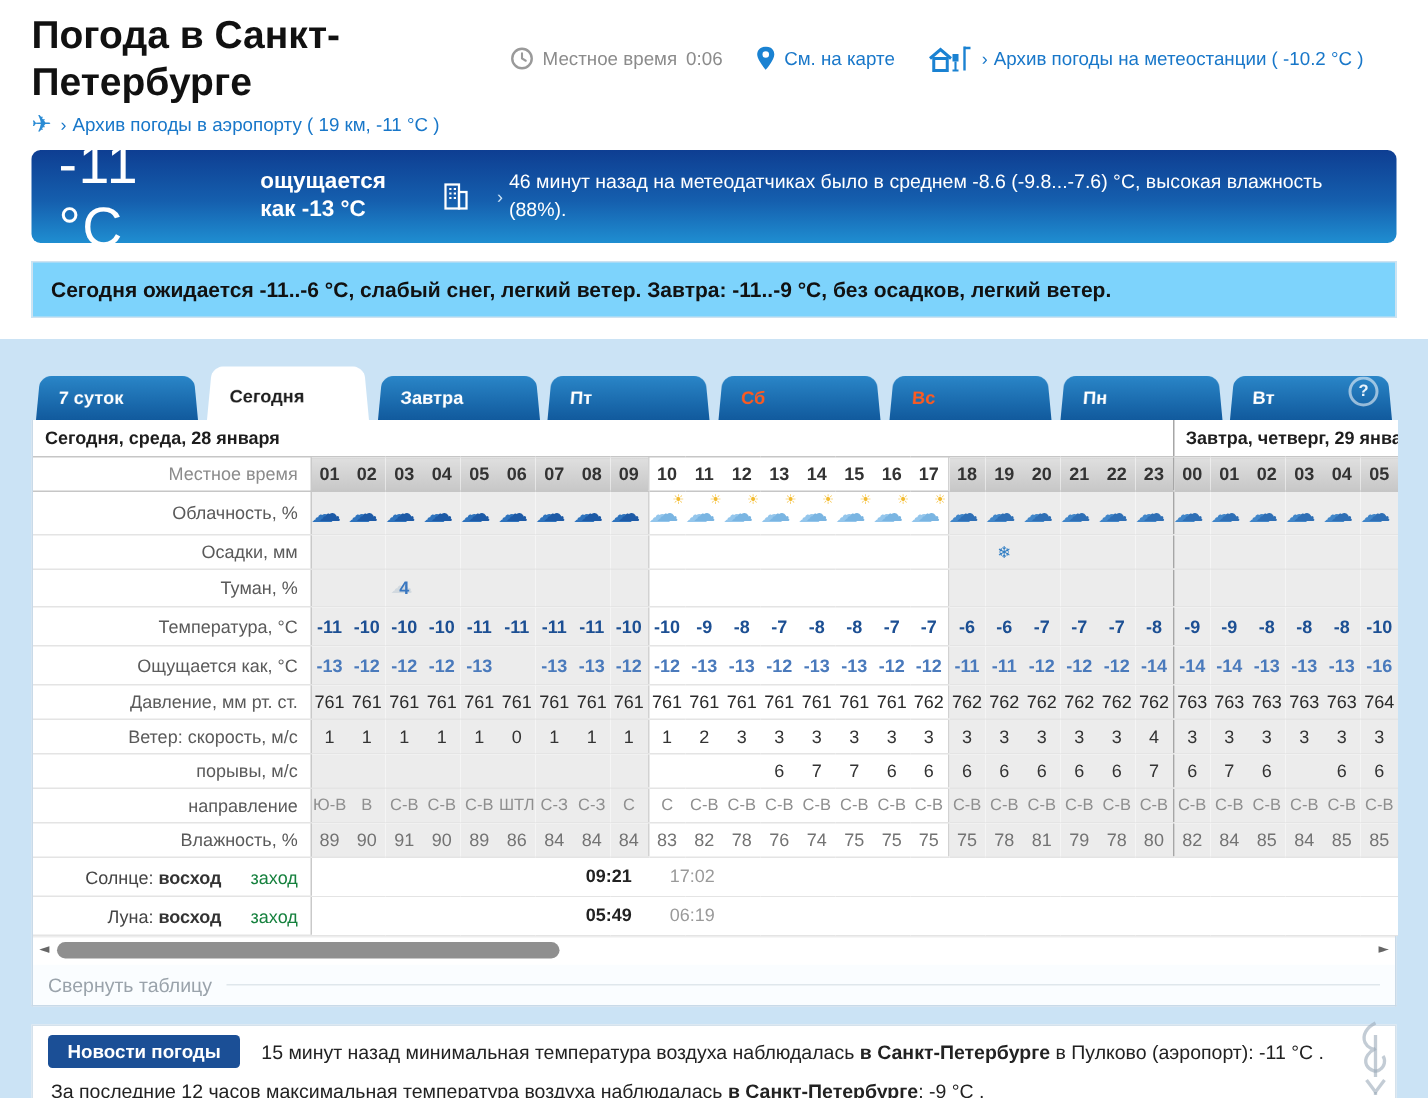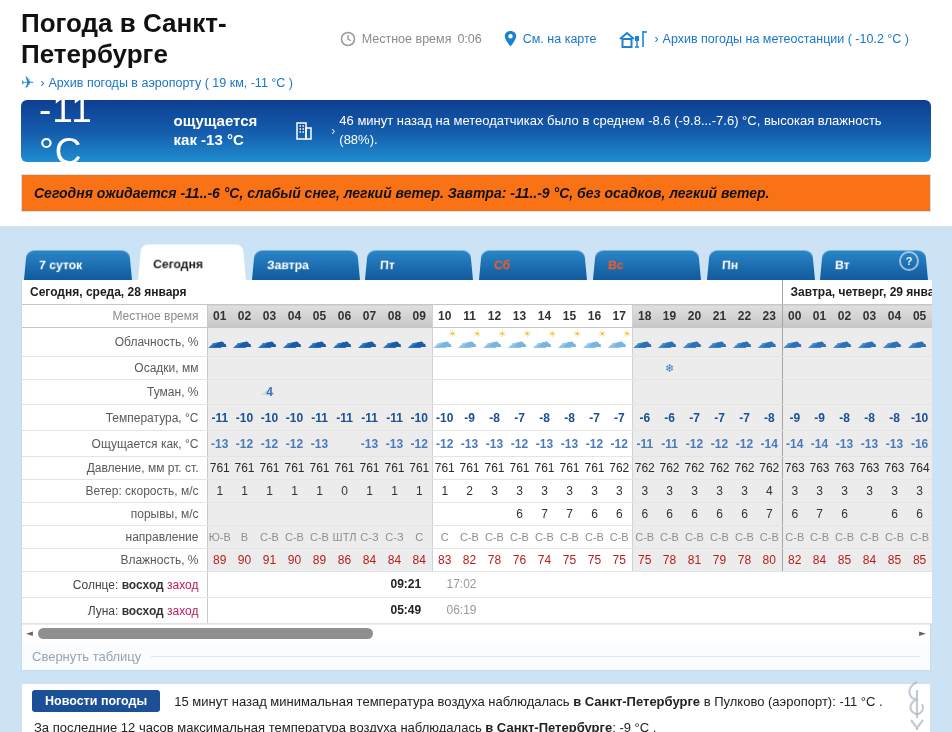--- a/index.html
+++ b/index.html
@@ -16,60 +16,60 @@
   .subhdr{display:flex;align-items:center;margin-top:6px;font-size:12.5px;}
   .plane{color:#2a8bd4;font-family:"DejaVu Sans",sans-serif;font-size:16px;}
   
   .banner{display:flex;align-items:center;margin-top:10px;height:62px;border-radius:6px;
     background:linear-gradient(180deg,#0e3e92 0%,#155fae 55%,#1f8ed1 100%);color:#fff;padding:0 18px;}
   .banner-temp{font-size:37px;letter-spacing:1px;margin-right:28px;}
   .banner-feels{font-weight:bold;font-size:15px;line-height:1.25;margin-right:36px;}
   .banner-icon{margin-right:10px;}
   .banner-msg{font-size:13px;line-height:1.45;max-width:580px;}
   
-  .summary{margin-top:12px;border:1px solid #cfe2f0;background:#f97316;padding:10px 12px;
-    font-size:14px;font-weight:bold;color:#111;font-style:italic;}
+  .summary{margin-top:12px;border:1px solid #cfe2f0;background:#7dd3fc;padding:10px 12px;
+    font-size:14px;font-weight:bold;color:#111;}
   
   .mid{padding:0 21px;}
   .tabs{position:relative;display:flex;align-items:flex-end;height:38px;margin-top:16px;}
   .tab{flex:1;margin:0 3px;height:31px;box-sizing:border-box;color:#fff;font-weight:bold;font-size:12.5px;
     padding:9px 0 0 14px;background:linear-gradient(180deg,#2a86c8 0%,#115a9d 100%);
     border-radius:8px 8px 0 0;transform:perspective(16px) rotateX(1.6deg);transform-origin:bottom;cursor:pointer;}
   .tab.weekend{color:#ff5a1f;}
   .tab.active{background:#fff;color:#1d1d1d;height:38px;padding-top:15px;}
   .help{position:absolute;right:12px;top:9px;width:16px;height:16px;border-radius:50%;
     border:2px solid rgba(255,255,255,.55);color:#e8f3fc;font-size:11px;font-weight:bold;
     text-align:center;line-height:16px;cursor:pointer;}
   
   .panel{background:#fff;border:1px solid #c9dae8;border-top:none;}
   table{border-collapse:collapse;table-layout:fixed;width:910px;background:#fff;font-size:12px;}
   td{height:22px;padding:0;text-align:center;border-bottom:1px solid #e4e4e4;overflow:hidden;white-space:nowrap;}
   .lbl{text-align:right;padding-right:8px;color:#5a5a5a;border-right:1px solid #c9c9c9;background:#fff;font-size:12px;}
   .lbl b{color:#333;}
   .lbl-time{color:#8b8b8b;}
   .lp{color:#444;text-align:right;}
-  .lg{color:#be185d;}
+  .lg{color:#15803d;margin-left:16px;}
   .r-date td{text-align:left;font-weight:bold;color:#1d1d1d;padding-left:8px;height:24px;
     border-bottom:1px solid #c6c6c6;background:#fff;}
   .r-hours td{border-bottom:1px solid #c6c6c6;}
   .h{font-weight:bold;color:#333;}
   .h.g{background:linear-gradient(180deg,#dfdfdf 0%,#c7c7c7 100%);}
   .h.w{background:#fff;}
   .c.g,.v-temp.g,.v-feels.g,.v-press.g,.v-wind.g,.v-dir.g,.v-hum.g{background:#ececec;}
   .b-day{border-left:1px solid #a6a6a6;}
   .b-grp{border-left:1px solid #d2d2d2;}
   .r-cloud td{height:28px;}
   .r-fog td{height:24px;}
   .r-temp td,.r-feels td{height:25px;}
   .v-temp{font-weight:bold;color:#1c4f93;}
   .v-feels{font-weight:bold;color:#4a7abc;}
   .v-press{color:#2a2a2a;}
   .v-wind{color:#333;}
   .v-dir{color:#8f8f8f;font-size:11px;}
-  .v-hum{color:#b91c1c;}
+  .v-hum{color:#737373;}
   .cl{font-family:"DejaVu Sans",sans-serif;font-size:15px;line-height:1;display:inline-block;position:relative;}
   .cl.n{color:#1d5aa6;text-shadow:-5px 1px 0 #2e73bd;}
   .cl.d{color:#7ab5e2;text-shadow:-5px 1px 0 #94c6ec;}
   .cl.d em{position:absolute;top:-5px;right:-4px;color:#f3bb2f;font-style:normal;font-size:9px;text-shadow:none;}
   .cl.e{color:#2f6fb5;text-shadow:-5px 1px 0 #4186c9;}
   .snow{color:#2e7cc3;font-family:"DejaVu Sans",sans-serif;font-size:11px;}
   .fogwrap{position:relative;display:inline-block;}
   .fogcloud{position:absolute;left:-6px;top:-4px;color:#ccd5dd;font-family:"DejaVu Sans",sans-serif;font-size:15px;opacity:.8;}
   .fognum{position:relative;color:#3a77c0;font-weight:bold;}
   .span-cell{position:relative;background:#fff;height:25px;text-align:center;}

